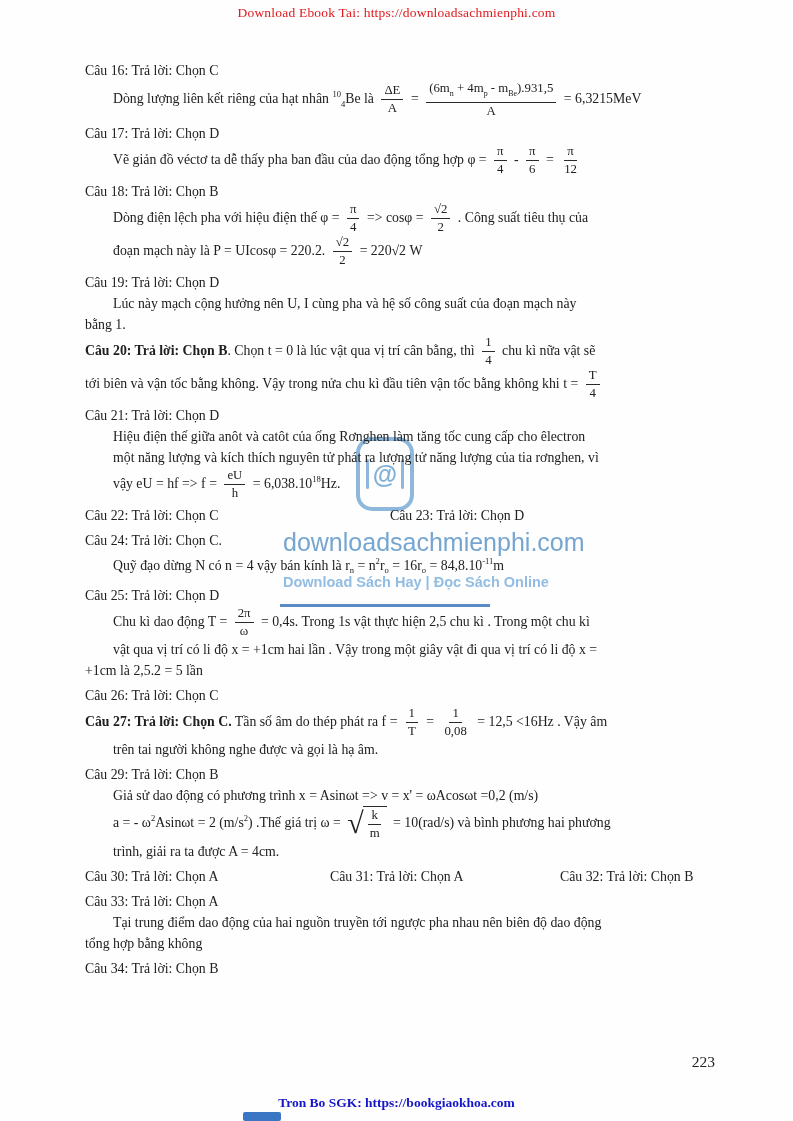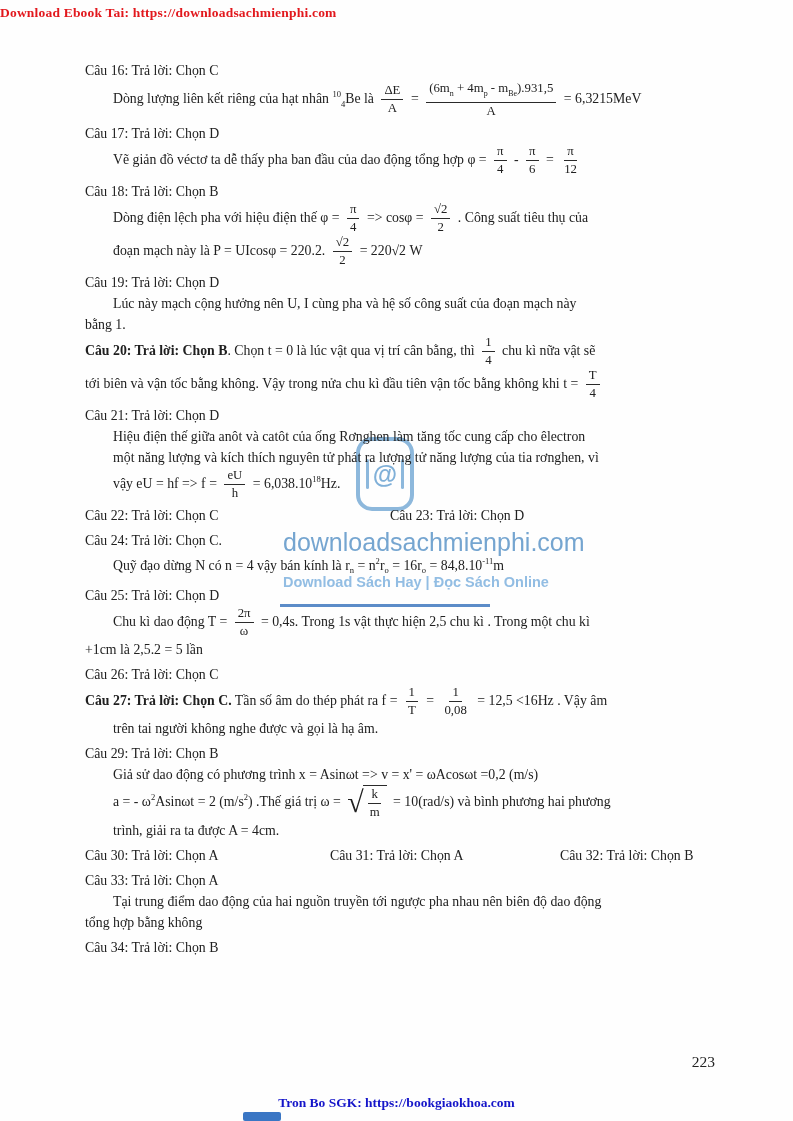--- a/index.html
+++ b/index.html
@@ -1,19 +1,19 @@
 <!DOCTYPE html>
 <html><head>
 <meta charset="utf-8">
 <style>
   html,body{margin:0;padding:0;background:#ffffff;}
   .page{position:relative;width:793px;height:1121px;background:#fefefe;overflow:hidden;
         font-family:"Liberation Serif",serif;color:#202020;}
-  .top-link{position:absolute;top:5px;left:0;right:0;
-        font-size:13.5px;color:#e2181d;letter-spacing:.2px;z-index:3;font-weight:bold;}
+  .top-link{position:absolute;top:5px;left:0;right:0;text-align:center;
+        font-size:13.5px;color:#e2181d;letter-spacing:.2px;z-index:3;}
   .content{position:absolute;left:85px;top:56px;width:634px;font-size:13.8px;line-height:21px;z-index:2;}
   p.line{margin:0;}
   p.heading{font-weight:normal;margin-top:4px;}
   .b{font-weight:bold;}
   .ind{padding-left:28px;}
   .math{margin:2px 0;}
   sup,sub{font-size:.62em;}
   .frac{display:inline-flex;flex-direction:column;align-items:center;vertical-align:middle;
         margin:0 4px;font-size:12.8px;line-height:15px;text-align:center;}
   .frac .fn{display:block;padding:0 3px 1px;border-bottom:1.2px solid #2a2a2a;}
@@ -149,20 +149,21 @@
     <p class="line heading">Câu 24: Trả lời: Chọn C.</p>
     <p class="line ind"><span>Quỹ đạo dừng N có n = 4 vậy bán kính là r</span><sub>n</sub><span> = n</span><sup>2</sup><span>r</span><sub>o</sub><span> = 16r</span><sub>o</sub><span> = 84,8.10</span><sup>-11</sup><span>m</span></p>
 
     <p class="line heading">Câu 25: Trả lời: Chọn D</p>
     <p class="line ind math"><span>Chu kì dao động T = </span>
       <span class="frac">
           <span class="fn">2π</span>
           <span class="fd">ω</span>
         </span>
       <span> = 0,4s. Trong 1s  vật thực hiện 2,5 chu kì . Trong một chu kì</span></p>
+    <p class="line ind">vật qua vị trí có li độ x = +1cm hai lần . Vậy trong một giây vật đi qua vị trí có li độ x =</p>
     <p class="line">+1cm  là 2,5.2 = 5 lần</p>
 
     <p class="line heading">Câu 26: Trả lời: Chọn C</p>
 
     <p class="line math"><span class="b">Câu 27: Trả lời: Chọn C.</span><span> Tần số âm do thép phát ra f = </span>
       <span class="frac">
           <span class="fn">1</span>
           <span class="fd">T</span>
         </span>
       <span> = </span>

